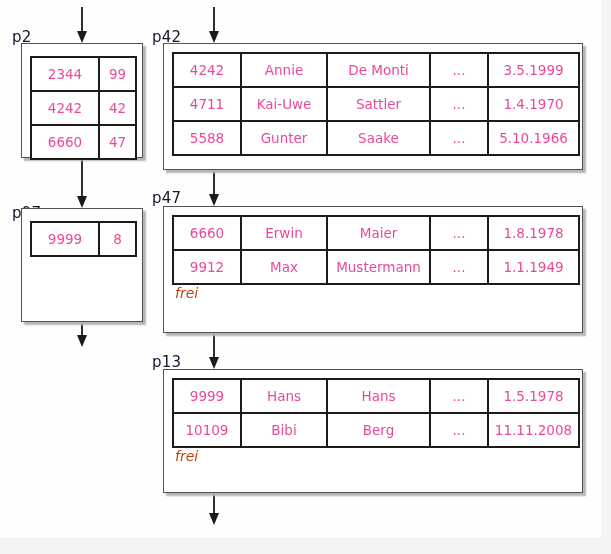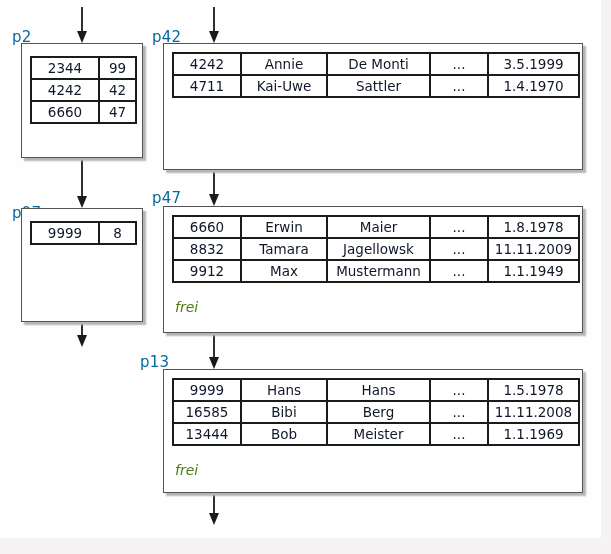--- a/index.html
+++ b/index.html
@@ -24,67 +24,67 @@
   .arrow-layer {
     position: absolute;
     left: 0; top: 0;
     width: 611px;
     height: 554px;
     pointer-events: none;
   }
   .page-label {
     position: absolute;
     font-size: 15px;
-    color: #0369a1;
+    color: #0f172a;
     letter-spacing: 0.2px;
     text-align: right;
   }
   .page-box {
     position: absolute;
     background: #ffffff;
     border: 1.6px solid #555352;
     box-shadow: 3px 3px 1.5px #b8b4b3;
   }
   .box-pad-sm { padding: 12px 0 0 8px; }
   .box-pad-lg { padding: 8px 0 0 8px; }
   table.tbl {
     border-collapse: collapse;
     table-layout: fixed;
     background: #ffffff;
     border: 2px solid #1b1b1b;
   }
   table.tbl td {
     border: 2px solid #1b1b1b;
-    height: 22px;
+    height: 34px;
     text-align: center;
     vertical-align: middle;
     font-size: 13.5px;
-    color: #0f172a;
+    color: #ec4899;
     overflow: hidden;
     white-space: nowrap;
   }
   .tbl-sm { width: 105px; }
   .tbl-lg { width: 406px; }
   .free-label {
     display: block;
-    margin: 16px 0 0 3px;
+    margin: 0 0 0 3px;
     font-size: 14px;
     font-style: italic;
-    color: #4d7c0f;
+    color: #c2410c;
   }
   
   #label-p2  { left: 12px;  top: 28px;  }
   #box-p2    { left: 21px;  top: 43px;  width: 122px; height: 115px; }
   #label-p42 { left: 152px; top: 28px;  }
   #box-p42   { left: 163px; top: 43px;  width: 420px; height: 127px; }
   #label-p97 { left: 12px;  top: 204px; }
   #box-p97   { left: 21px;  top: 208px; width: 122px; height: 114px; }
   #label-p47 { left: 152px; top: 189px; }
   #box-p47   { left: 163px; top: 206px; width: 420px; height: 127px; }
-  #label-p13 { left: 140px; top: 353px; }
+  #label-p13 { left: 152px; top: 353px; }
   #box-p13   { left: 163px; top: 369px; width: 420px; height: 124px; }
 </style>
 </head>
 <body>
 
 <div class="canvas">
   <div class="slide"></div>
 
   <svg class="arrow-layer" width="611" height="554" viewBox="0 0 611 554">
     <g>
@@ -159,20 +159,27 @@
             <td>...</td>
             <td>3.5.1999</td>
           </tr>
           <tr>
             <td>4711</td>
             <td>Kai-Uwe</td>
             <td>Sattler</td>
             <td>...</td>
             <td>1.4.1970</td>
           </tr>
+          <tr>
+            <td>5588</td>
+            <td>Gunter</td>
+            <td>Saake</td>
+            <td>...</td>
+            <td>5.10.1966</td>
+          </tr>
         </tbody>
       </table>
   </div>
 
   <div class="page-label" id="label-p97">p97</div>
   <div class="page-box box-pad-sm" id="box-p97">
     <table class="tbl tbl-sm">
       <colgroup>
           <col style="width:68px">
           <col style="width:37px">
@@ -198,27 +205,20 @@
       </colgroup>
     <tbody>
           <tr>
             <td>6660</td>
             <td>Erwin</td>
             <td>Maier</td>
             <td>...</td>
             <td>1.8.1978</td>
           </tr>
           <tr>
-            <td>8832</td>
-            <td>Tamara</td>
-            <td>Jagellowsk</td>
-            <td>...</td>
-            <td>11.11.2009</td>
-          </tr>
-          <tr>
             <td>9912</td>
             <td>Max</td>
             <td>Mustermann</td>
             <td>...</td>
             <td>1.1.1949</td>
           </tr>
         </tbody>
       </table>
     <span class="free-label">frei</span>
   </div>
@@ -235,30 +235,23 @@
       </colgroup>
     <tbody>
           <tr>
             <td>9999</td>
             <td>Hans</td>
             <td>Hans</td>
             <td>...</td>
             <td>1.5.1978</td>
           </tr>
           <tr>
-            <td>16585</td>
+            <td>10109</td>
             <td>Bibi</td>
             <td>Berg</td>
             <td>...</td>
             <td>11.11.2008</td>
           </tr>
-          <tr>
-            <td>13444</td>
-            <td>Bob</td>
-            <td>Meister</td>
-            <td>...</td>
-            <td>1.1.1969</td>
-          </tr>
         </tbody>
       </table>
     <span class="free-label">frei</span>
   </div>
 </div>
 
 </body></html>

